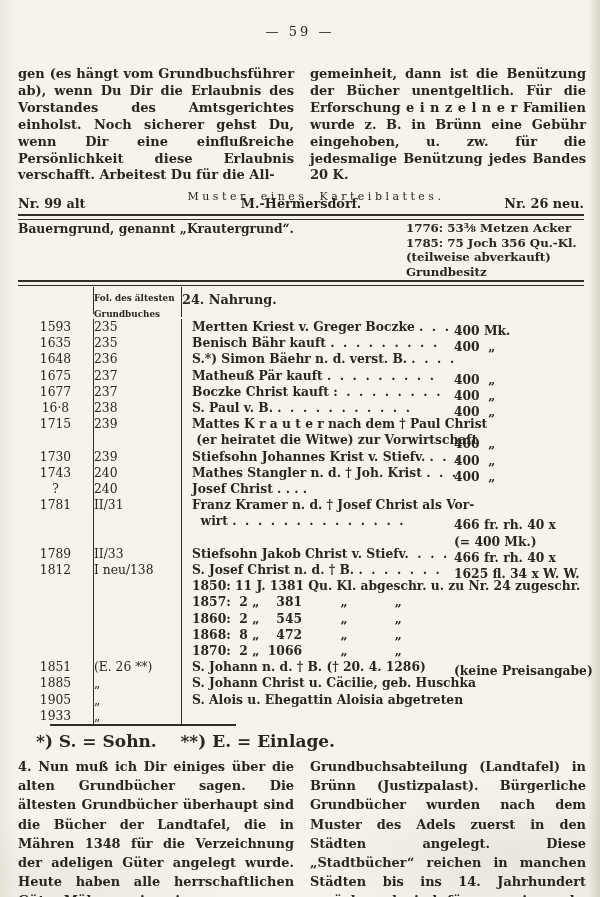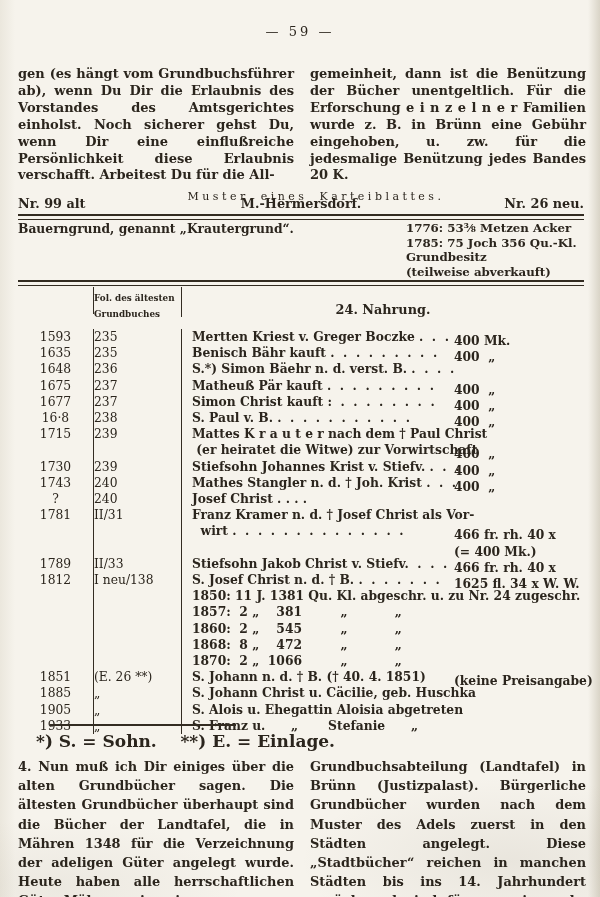--- a/index.html
+++ b/index.html
@@ -37,21 +37,21 @@
   .holdings{width:178px;text-align:left;line-height:14.6px;font-size:11.8px;}
   .gtable{position:absolute;top:287px;left:18px;right:16px;font-size:12.3px;}
   .trow{display:flex;align-items:stretch;}
   .c-year{width:75px;flex:none;text-align:center;border-right:1.5px solid #332c22;
     font-weight:normal;}
   .c-fol{width:87px;flex:none;text-align:left;border-right:1.5px solid #332c22;
     font-weight:normal;}
   .c-main{flex:1;min-width:0;}
   .thead .c-year,.thead .c-fol,.thead .c-main{height:27px;}
   .fol-head{font-size:8.8px;line-height:10.2px;font-weight:bold;padding-top:3px;}
-  .sect-title{text-align:center;font-weight:bold;padding-top:15px;font-size:12.8px;}
+  .sect-title{text-align:left;font-weight:bold;padding-top:5px;font-size:12.8px;}
   .trow .line{position:relative;padding-left:10px;line-height:16.2px;min-height:16.2px;
     white-space:pre;font-weight:bold;}
   .trow .c-year,.trow .c-fol{line-height:16.2px;}
   .price{position:absolute;left:272px;top:4px;white-space:pre;font-weight:bold;}
   .fnrule{position:absolute;top:724px;left:50px;width:186px;height:0;
     border-top:2px solid #332c22;}
   .footnote{position:absolute;top:731px;left:36px;margin:0;font-size:17px;
     font-weight:bold;white-space:pre;}
   .outro{top:757px;}
   .outro p{font-size:12.9px;line-height:19.2px;}
@@ -75,22 +75,22 @@
     <span class="ch-c">M.-Hermersdorf.</span>
     <span class="ch-r">Nr. 26 neu.</span>
   </div>
   <div class="dblrule rule1"></div>
 
   <div class="property">
     <div>Bauerngrund, genannt „Krautergrund“.</div>
     <div class="holdings">
       <div>1776:  53³⁄₈ Metzen Acker</div>
       <div>1785: 75 Joch 356 Qu.-Kl.</div>
+      <div>(teilweise abverkauft)</div>
       <div>Grundbesitz</div>
-      <div>(teilweise abverkauft)</div>
     </div>
   </div>
   <div class="dblrule rule2"></div>
 
   <div class="gtable">
     <div class="trow thead">
       <div class="c-year"></div>
       <div class="c-fol fol-head">
         <div>Fol. des ältesten</div>
         <div>Grundbuches</div>
@@ -123,21 +123,21 @@
           <div class="c-year">1675</div>
           <div class="c-fol">237</div>
           <div class="c-main">
             <div class="line"><span>Matheuß Pär kauft .  .  .  .  .  .  .  .  .</span><span class="price">400  „</span></div>
           </div>
         </div>
         <div class="trow">
           <div class="c-year">1677</div>
           <div class="c-fol">237</div>
           <div class="c-main">
-            <div class="line"><span>Simon Christ kauft :  .  .  .  .  .  .  .  .</span><span class="price">400  „</span></div>
+            <div class="line"><span>Boczke Christ kauft :  .  .  .  .  .  .  .  .</span><span class="price">400  „</span></div>
           </div>
         </div>
         <div class="trow">
           <div class="c-year">16·8</div>
           <div class="c-fol">238</div>
           <div class="c-main">
             <div class="line"><span>S. Paul v. B. .  .  .  .  .  .  .  .  .  .  .</span><span class="price">400  „</span></div>
           </div>
         </div>
         <div class="trow">
@@ -224,43 +224,40 @@
           <div class="c-year"></div>
           <div class="c-fol"></div>
           <div class="c-main">
             <div class="line"><span>1870:  2 „  1066         „           „</span></div>
           </div>
         </div>
         <div class="trow">
           <div class="c-year">1851</div>
           <div class="c-fol">(E. 26 **)</div>
           <div class="c-main">
-            <div class="line"><span>S. Johann n. d. † B. († 40. 4. 1851)</span><span class="price">(keine Preisangabe)</span></div>
+            <div class="line"><span>S. Johann n. d. † B. († 20. 4. 1286)</span><span class="price">(keine Preisangabe)</span></div>
           </div>
         </div>
         <div class="trow">
           <div class="c-year">1885</div>
           <div class="c-fol">„</div>
           <div class="c-main">
             <div class="line"><span>S. Johann Christ u. Cäcilie, geb. Huschka</span></div>
           </div>
         </div>
         <div class="trow">
           <div class="c-year">1905</div>
           <div class="c-fol">„</div>
           <div class="c-main">
             <div class="line"><span>S. Alois u. Ehegattin Aloisia abgetreten</span></div>
           </div>
         </div>
         <div class="trow">
           <div class="c-year">1933</div>
           <div class="c-fol">„</div>
-          <div class="c-main">
-            <div class="line"><span>S. Franz u.      „       Stefanie      „</span></div>
-          </div>
         </div>
       </div>
   </div>
 
   <div class="fnrule"></div>
   <p class="footnote">*) S. = Sohn.    **) E. = Einlage.</p>
 
   <div class="cols outro">
     <p>4. Nun muß ich Dir einiges über die alten Grundbücher sagen. Die ältesten Grundbücher überhaupt sind die Bücher der Landtafel, die in Mähren 1348 für die Verzeichnung der adeligen Güter angelegt wurde. Heute haben alle herrschaftlichen Güter Mährens eine eigene</p>
     <p>Grundbuchsabteilung (Landtafel) in Brünn (Justizpalast). Bürgerliche Grundbücher wurden nach dem Muster des Adels zuerst in den Städten angelegt. Diese „Stadtbücher“ reichen in manchen Städten bis ins 14. Jahrhundert zurück und sind für uns eine sehr wertvolle</p>

